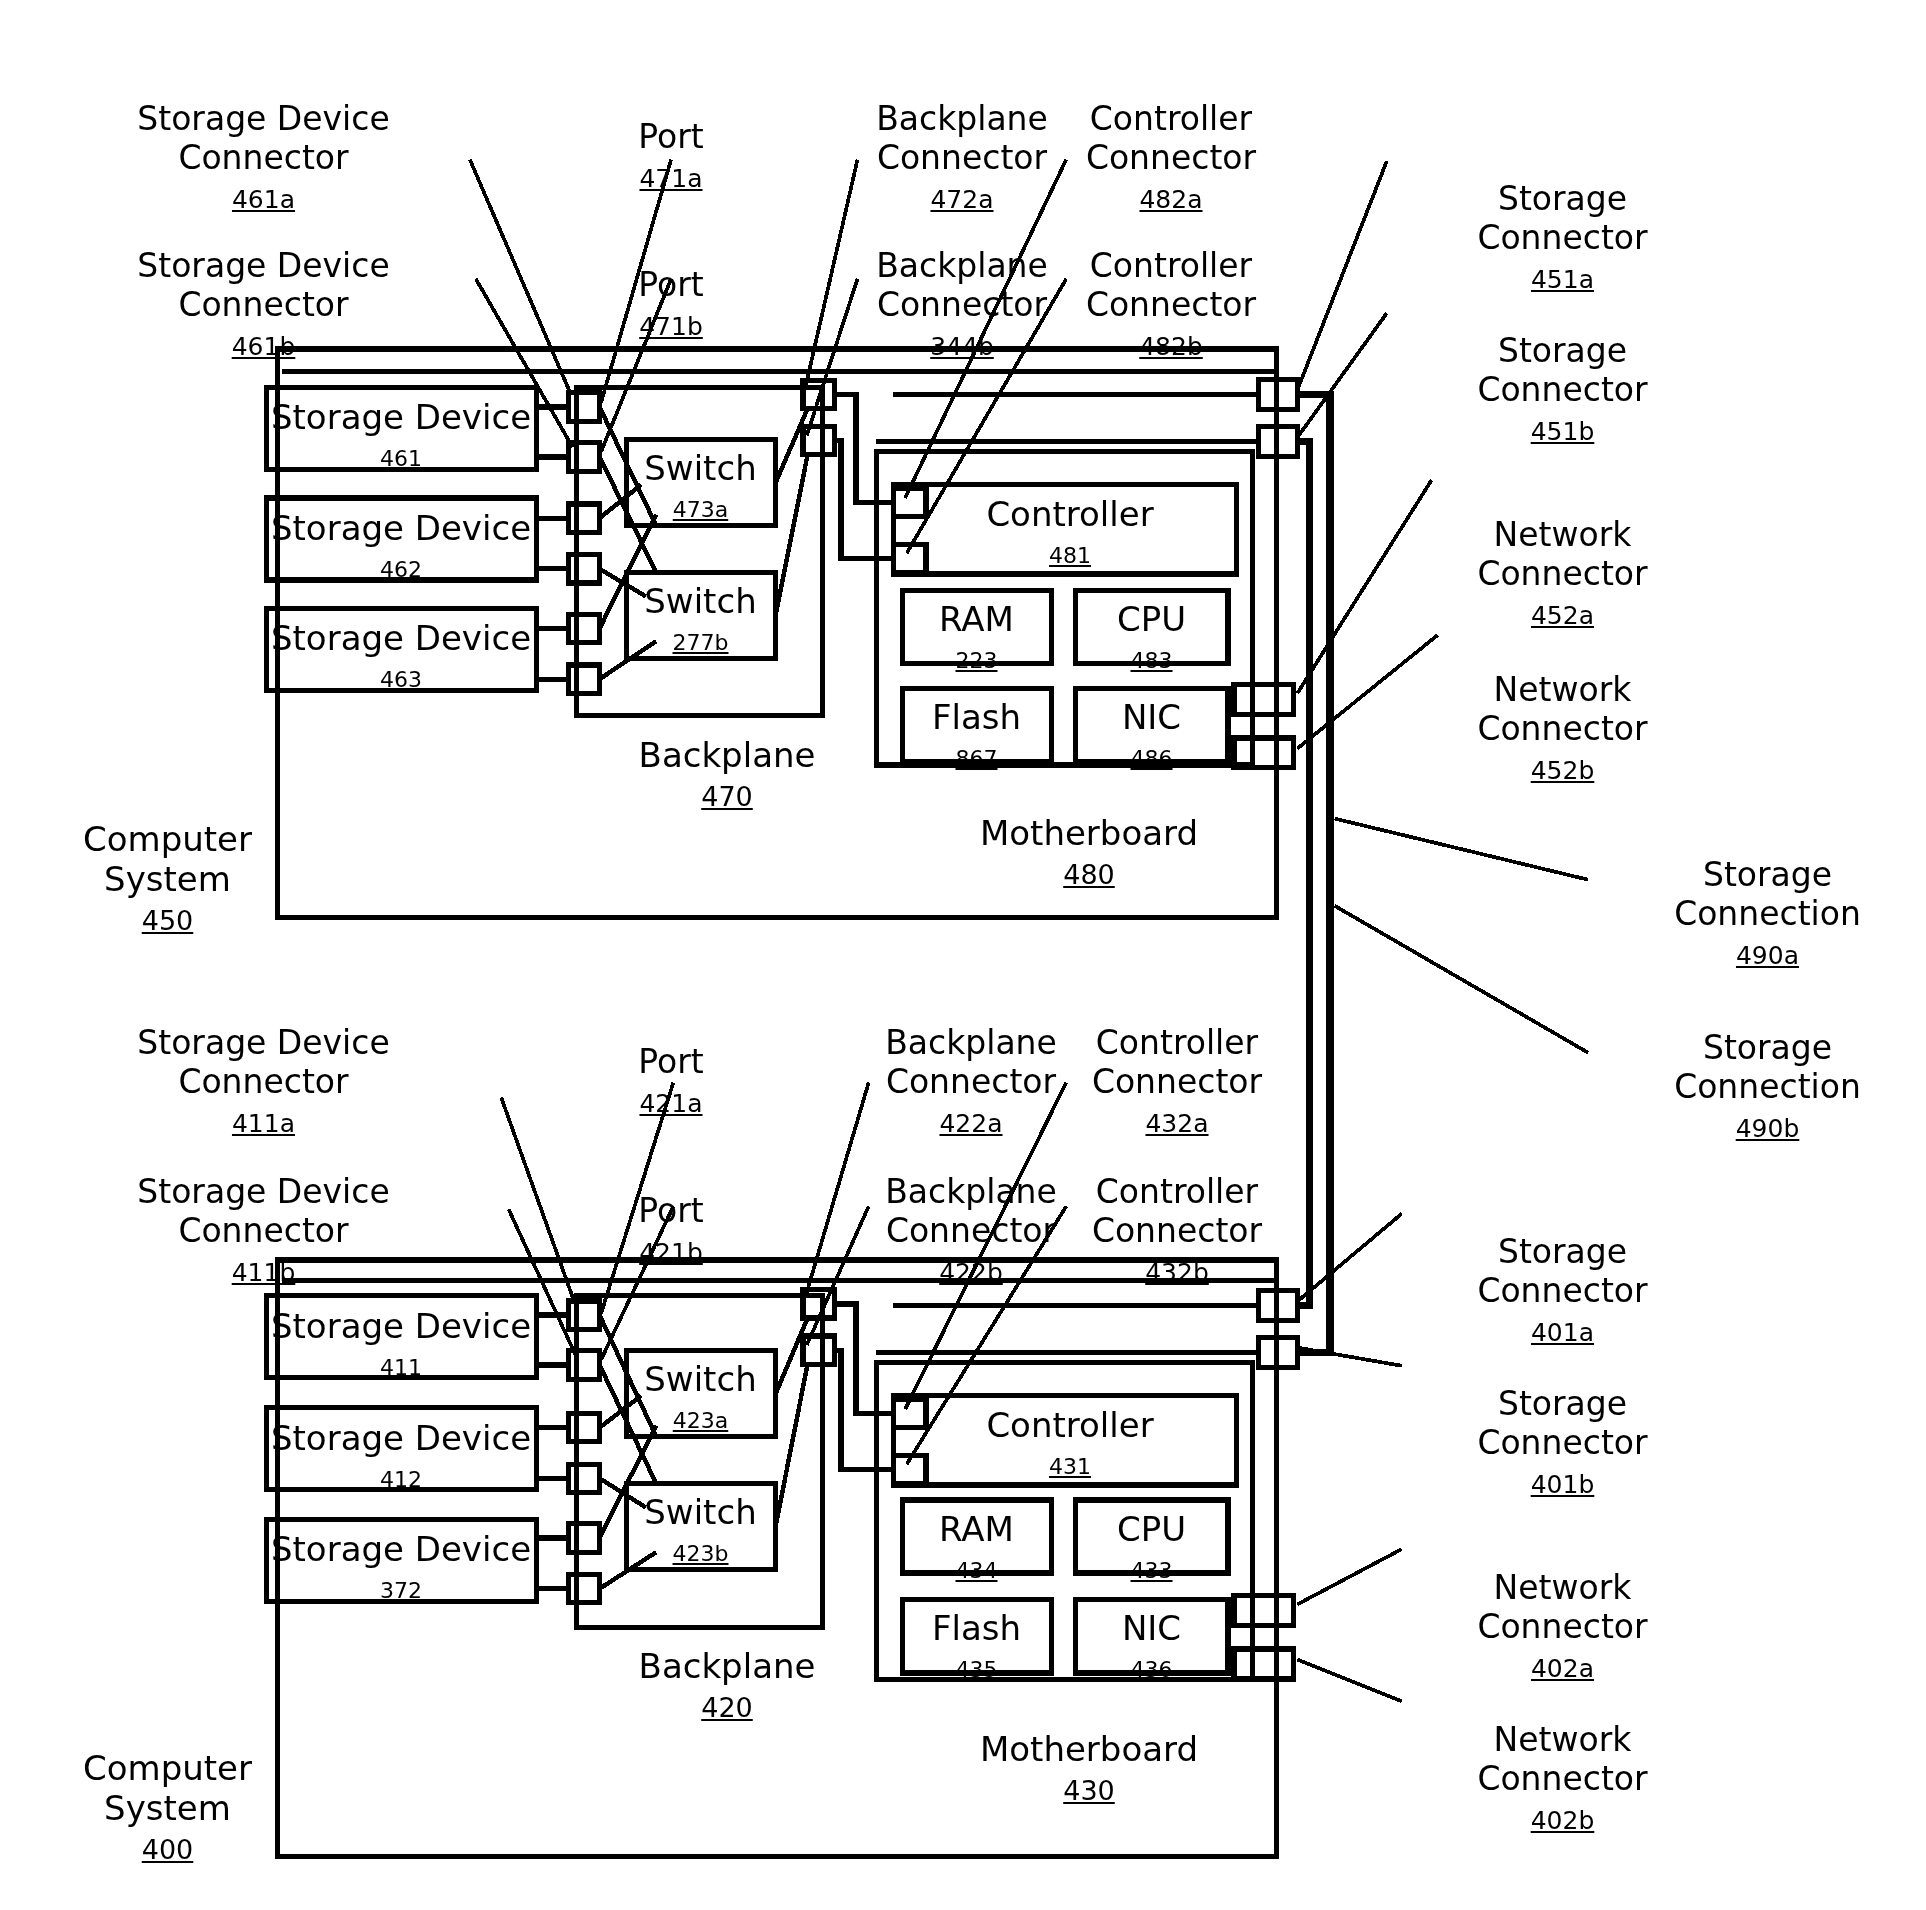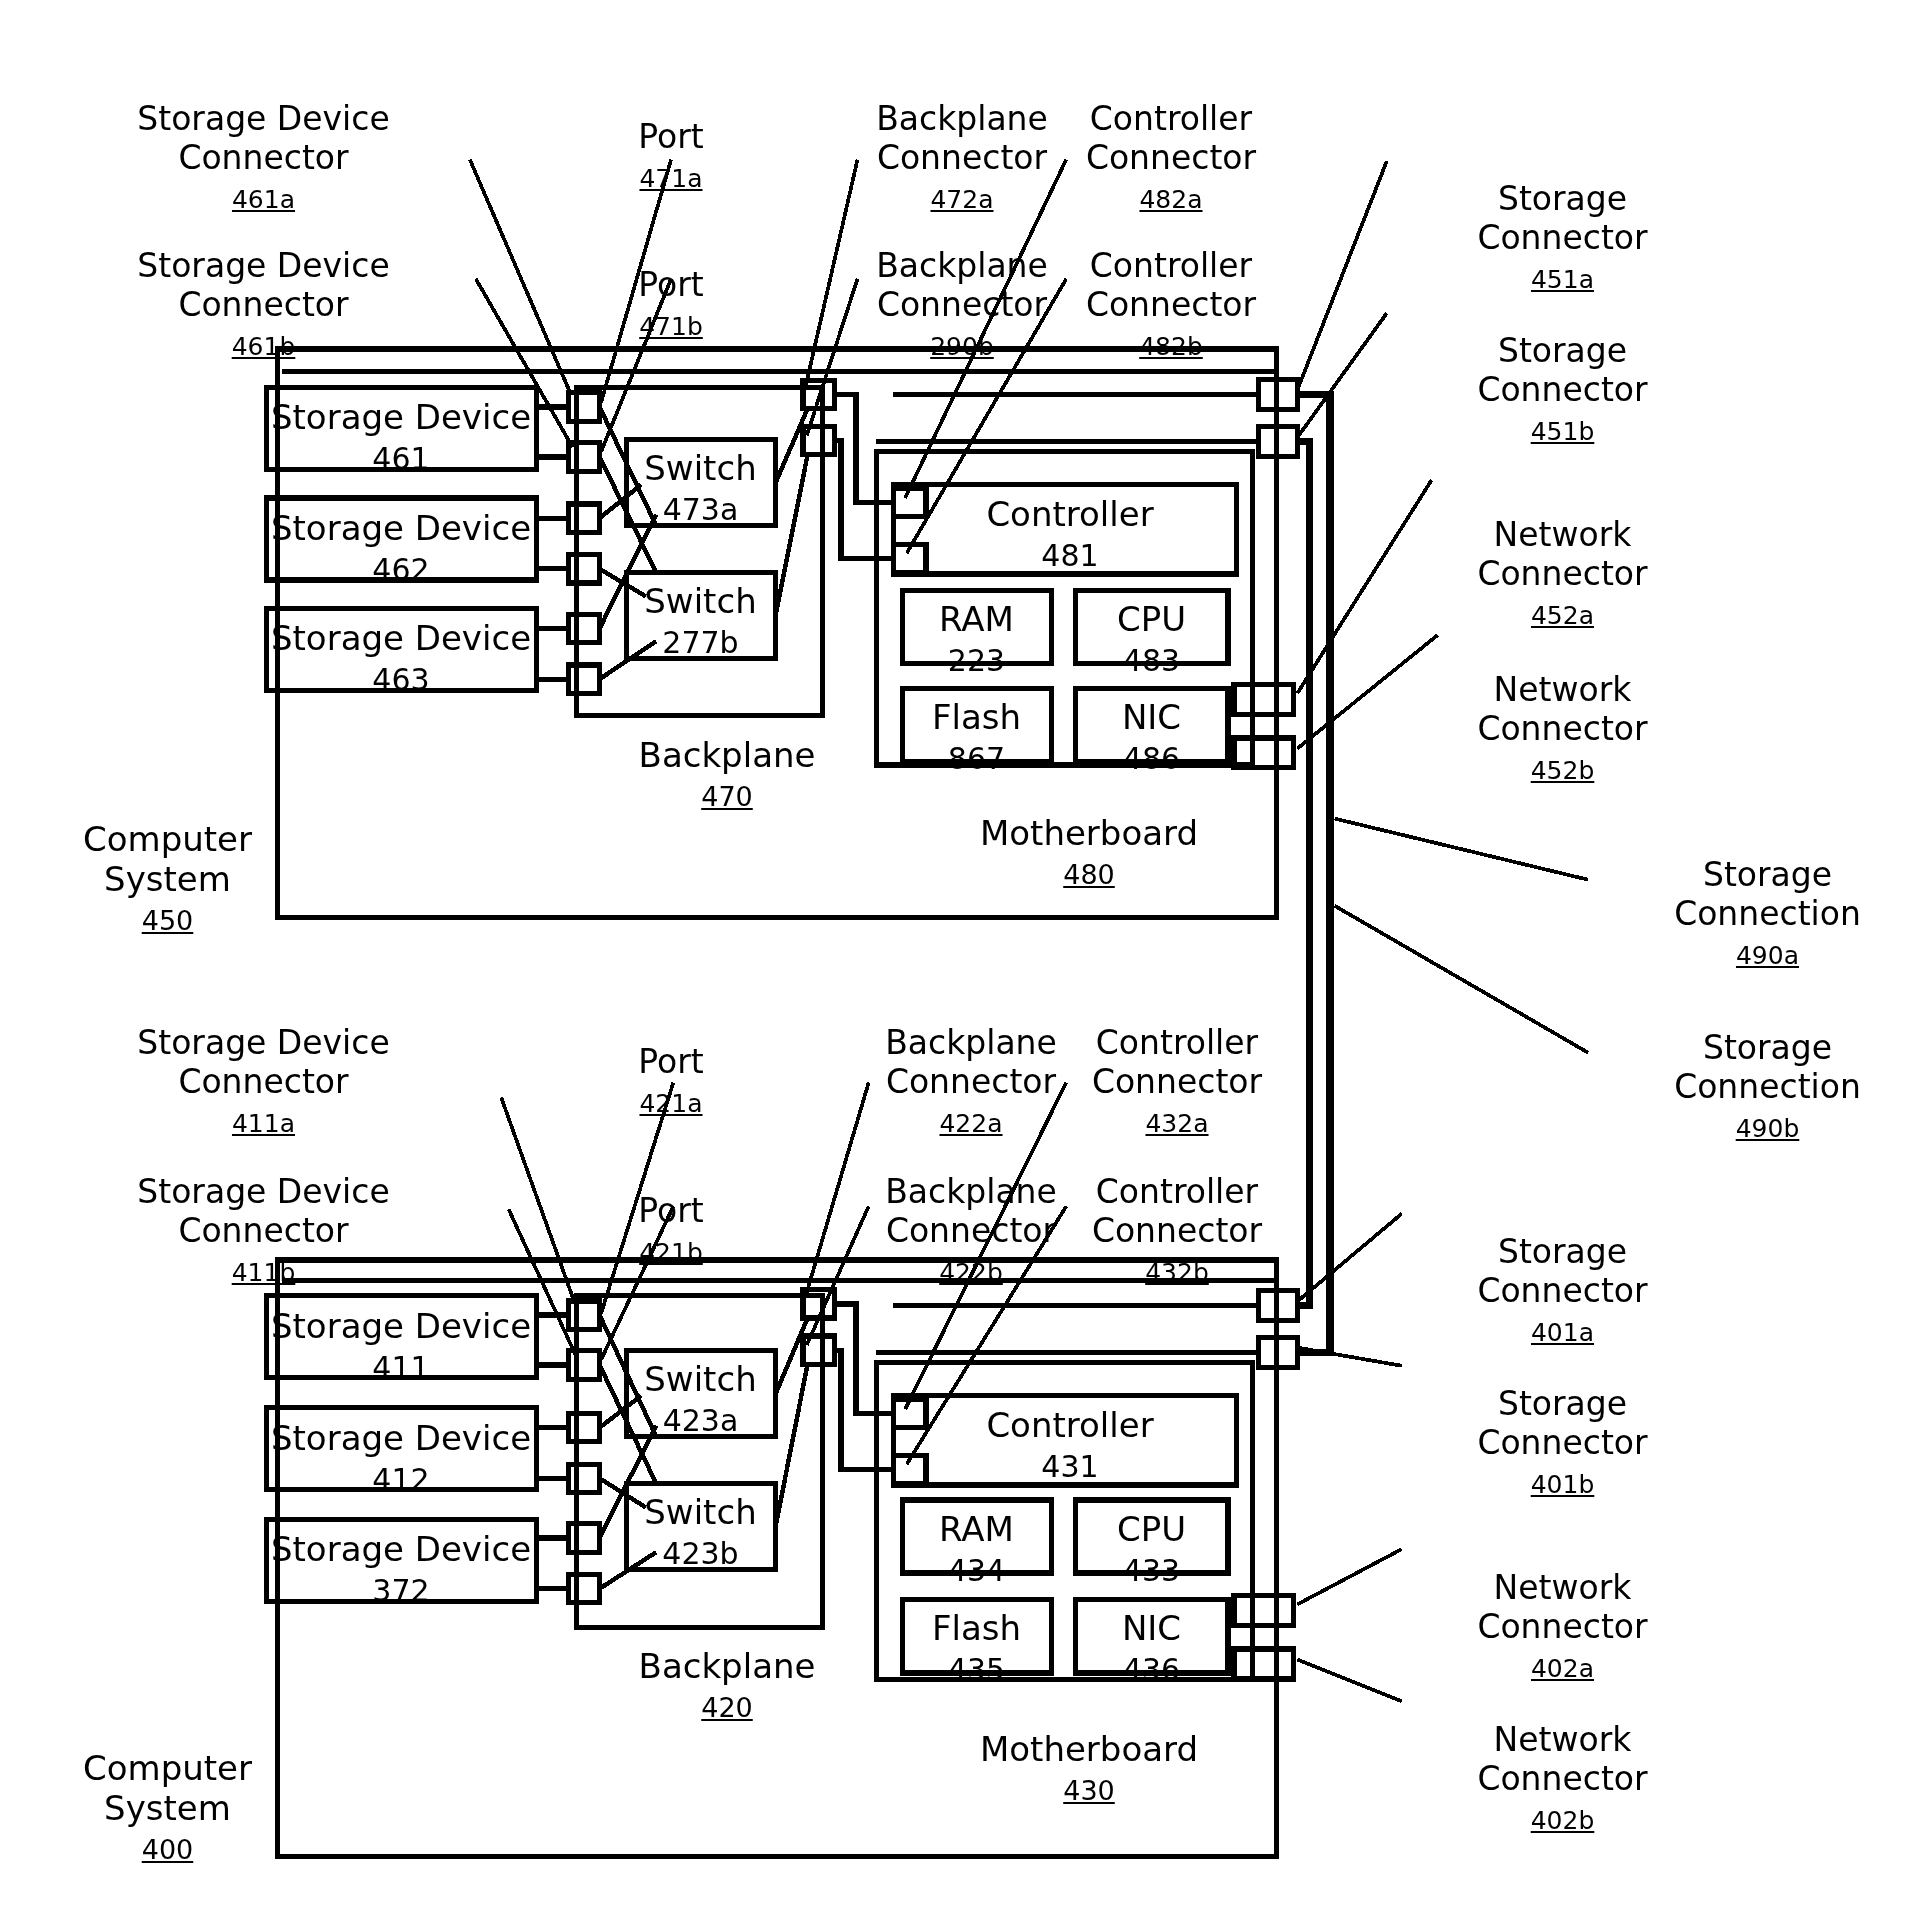--- a/index.html
+++ b/index.html
@@ -2,21 +2,21 @@
 <html style="font-size:12px"><head>
 <meta charset="utf-8">
 <style>
   html,body{margin:0;padding:0;background:#fff;}
   body{font-family:"DejaVu Sans", sans-serif;}
   #stage{position:relative;width:1926px;height:1910px;background:#fff;overflow:hidden;}
   #svgroot{position:absolute;left:0;top:0;width:1926px;height:1910px;}
   .lbl{position:absolute;text-align:center;color:#000;font-family:"DejaVu Sans", sans-serif;font-size:33px;line-height:39px;white-space:pre-line;}
   .lbl .num{display:block;font-size:25px;text-decoration:underline;margin-top:3px;}
   .boxlbl{position:absolute;text-align:center;color:#000;font-family:"DejaVu Sans", sans-serif;font-size:34px;line-height:40px;}
-  .boxlbl .num{display:block;font-size:30px;margin-top:1.5px;}
+  .boxlbl .num{display:block;font-size:22px;text-decoration:underline;margin-top:1.5px;}
   .capt{position:absolute;text-align:center;color:#000;font-family:"DejaVu Sans", sans-serif;font-size:34px;line-height:40px;}
   .capt .num{display:block;font-size:27px;text-decoration:underline;margin-top:1.5px;}
 </style>
 </head>
 <body>
 
 <div id="stage">
 
   <svg id="svgroot" viewBox="0 0 2583 2562">
     <g fill="none" stroke="#000" stroke-width="7" shape-rendering="crispEdges">
@@ -212,21 +212,21 @@
     <span class="num">471b</span>
   </div>
   <div class="lbl" style="left:850px;top:60px;width:224px;">
     <span>Backplane
 Connector</span>
     <span class="num">472a</span>
   </div>
   <div class="lbl" style="left:850px;top:207px;width:224px;">
     <span>Backplane
 Connector</span>
-    <span class="num">290b</span>
+    <span class="num">344b</span>
   </div>
   <div class="lbl" style="left:1059px;top:60px;width:224px;">
     <span>Controller
 Connector</span>
     <span class="num">482a</span>
   </div>
   <div class="lbl" style="left:1059px;top:207px;width:224px;">
     <span>Controller
 Connector</span>
     <span class="num">482b</span>

